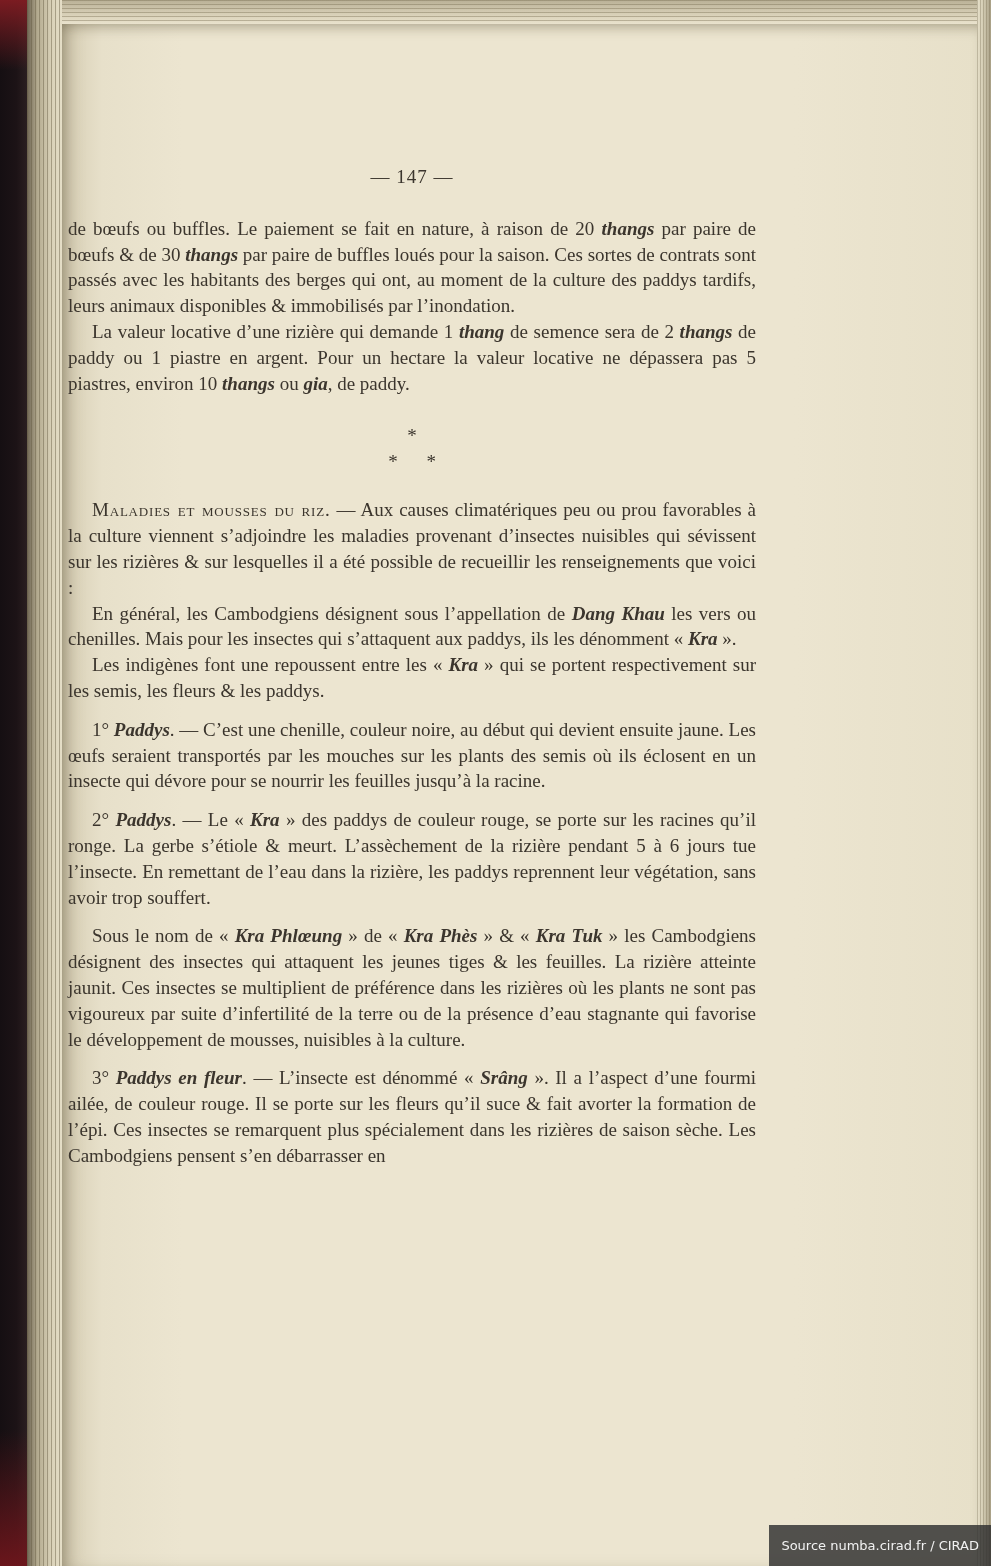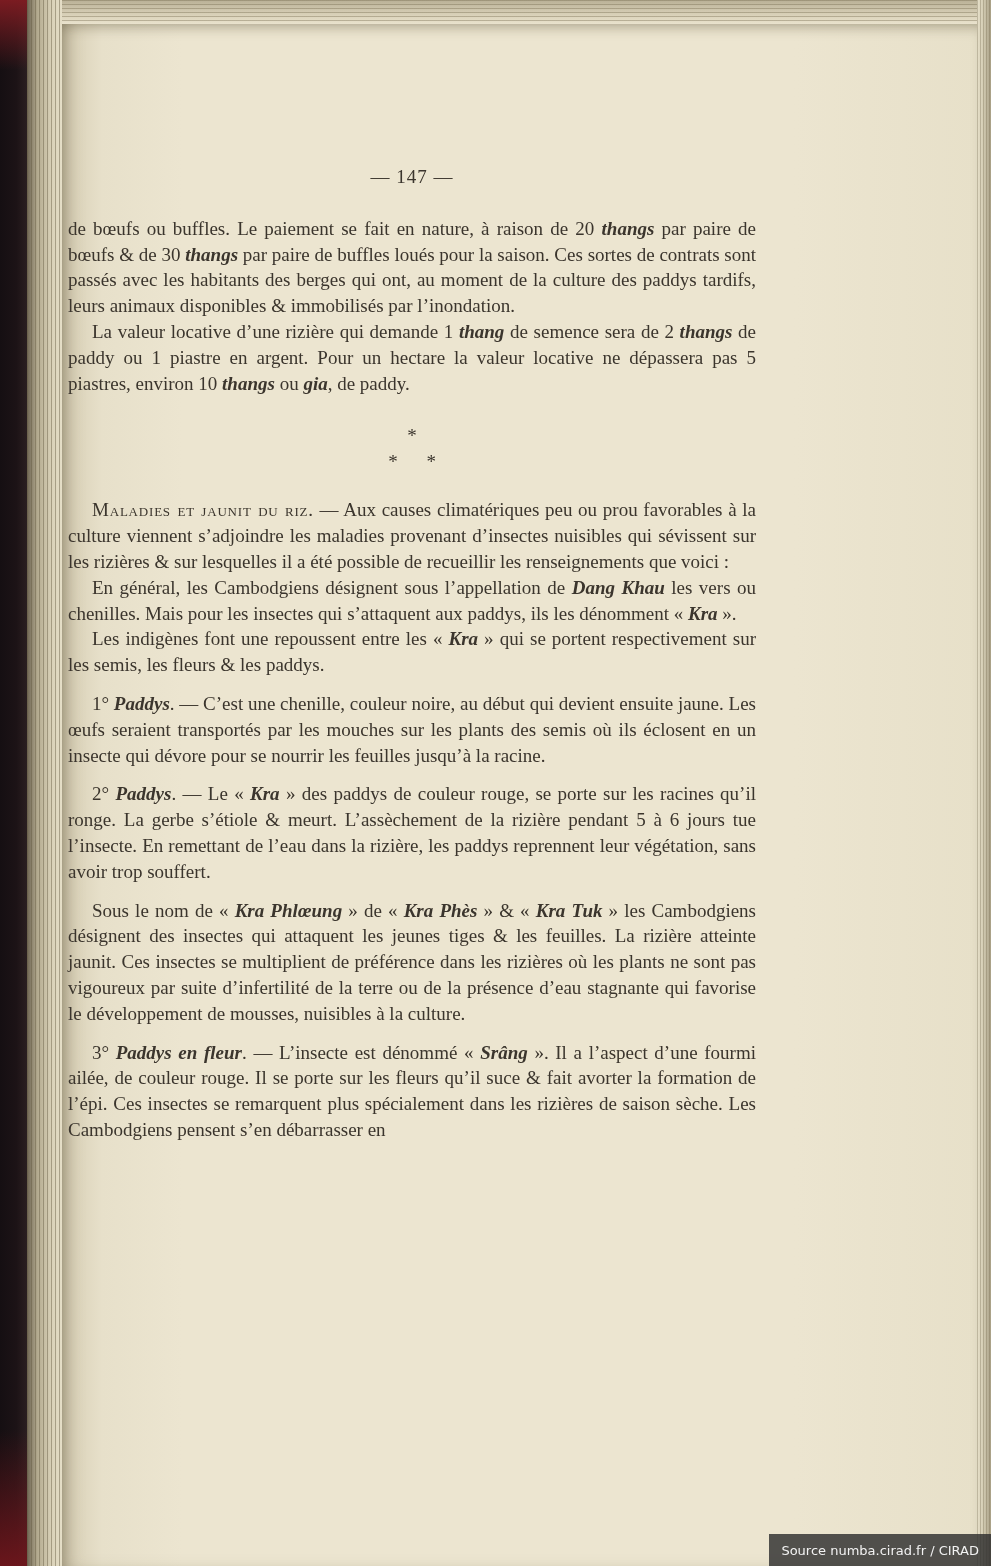--- a/index.html
+++ b/index.html
@@ -65,21 +65,21 @@
   .bd { font-weight: bold; }
   .sc { font-variant: small-caps; letter-spacing: .8px; }
   .stars {
     text-align: center;
     margin: 30px 0 26px 0;
     font-size: 19px;
     line-height: 1;
   }
   .stars .row2 { margin-top: 7px; letter-spacing: 12px; padding-left: 12px; }
   .footer-bar {
-    position: absolute; right: 0; bottom: 0; height: 32px;
+    position: absolute; right: 0; bottom: 0; height: 41px;
     display: flex; align-items: center;
     background: rgba(46,46,46,.82);
     color: #f2f2f2;
     font-family: "DejaVu Sans", "Liberation Sans", sans-serif;
     font-size: 13px;
     padding: 0 12px;
   }
 </style>
 </head>
 <body>
@@ -92,21 +92,21 @@
   <div class="page">
     <div class="text-col">
       <div class="page-number">— 147 —</div>
       <div>
           <p class="para"><span>de bœufs ou buffles. Le paiement se fait en nature, à raison de 20 </span><span class="it">thangs</span><span> par paire de bœufs &amp; de 30 </span><span class="it">thangs</span><span> par paire de buffles loués pour la saison. Ces sortes de contrats sont passés avec les habitants des berges qui ont, au moment de la culture des paddys tardifs, leurs animaux disponibles &amp; immobilisés par l’inondation.</span></p>
           <p class="para indent"><span>La valeur locative d’une rizière qui demande 1 </span><span class="it">thang</span><span> de semence sera de 2 </span><span class="it">thangs</span><span> de paddy ou 1 piastre en argent. Pour un hectare la valeur locative ne dépassera pas 5 piastres, environ 10 </span><span class="it">thangs</span><span> ou </span><span class="it">gia</span><span>, de paddy.</span></p>
           <div class="stars">
             <div>*</div>
             <div class="row2">* *</div>
           </div>
-          <p class="para indent"><span class="sc">Maladies et jaunit du riz.</span><span> — Aux causes climatériques peu ou prou favorables à la culture viennent s’adjoindre les maladies provenant d’insectes nuisibles qui sévissent sur les rizières &amp; sur lesquelles il a été possible de recueillir les renseignements que voici :</span></p>
+          <p class="para indent"><span class="sc">Maladies et mousses du riz.</span><span> — Aux causes climatériques peu ou prou favorables à la culture viennent s’adjoindre les maladies provenant d’insectes nuisibles qui sévissent sur les rizières &amp; sur lesquelles il a été possible de recueillir les renseignements que voici :</span></p>
           <p class="para indent"><span>En général, les Cambodgiens désignent sous l’appellation de </span><span class="it bd">Dang Khau</span><span> les vers ou chenilles. Mais pour les insectes qui s’attaquent aux paddys, ils les dénomment « </span><span class="it bd">Kra</span><span> ».</span></p>
           <p class="para indent"><span>Les indigènes font une repoussent entre les « </span><span class="it bd">Kra</span><span> » qui se portent respectivement sur les semis, les fleurs &amp; les paddys.</span></p>
           <p class="para indent gap"><span>1° </span><span class="it">Paddys</span><span>. — C’est une chenille, couleur noire, au début qui devient ensuite jaune. Les œufs seraient transportés par les mouches sur les plants des semis où ils éclosent en un insecte qui dévore pour se nourrir les feuilles jusqu’à la racine.</span></p>
           <p class="para indent gap"><span>2° </span><span class="it">Paddys</span><span>. — Le « </span><span class="it bd">Kra</span><span> » des paddys de couleur rouge, se porte sur les racines qu’il ronge. La gerbe s’étiole &amp; meurt. L’assèchement de la rizière pendant 5 à 6 jours tue l’insecte. En remettant de l’eau dans la rizière, les paddys reprennent leur végétation, sans avoir trop souffert.</span></p>
           <p class="para indent gap"><span>Sous le nom de « </span><span class="it bd">Kra Phlœung</span><span> » de « </span><span class="it bd">Kra Phès</span><span> » &amp; « </span><span class="it bd">Kra Tuk</span><span> » les Cambodgiens désignent des insectes qui attaquent les jeunes tiges &amp; les feuilles. La rizière atteinte jaunit. Ces insectes se multiplient de préférence dans les rizières où les plants ne sont pas vigoureux par suite d’infertilité de la terre ou de la présence d’eau stagnante qui favorise le développement de mousses, nuisibles à la culture.</span></p>
           <p class="para indent gap"><span>3° </span><span class="it">Paddys en fleur</span><span>. — L’insecte est dénommé « </span><span class="it bd">Srâng</span><span> ». Il a l’aspect d’une fourmi ailée, de couleur rouge. Il se porte sur les fleurs qu’il suce &amp; fait avorter la formation de l’épi. Ces insectes se remarquent plus spécialement dans les rizières de saison sèche. Les Cambodgiens pensent s’en débarrasser en</span></p>
         </div>
     </div>
   </div>
   <div class="footer-bar">

